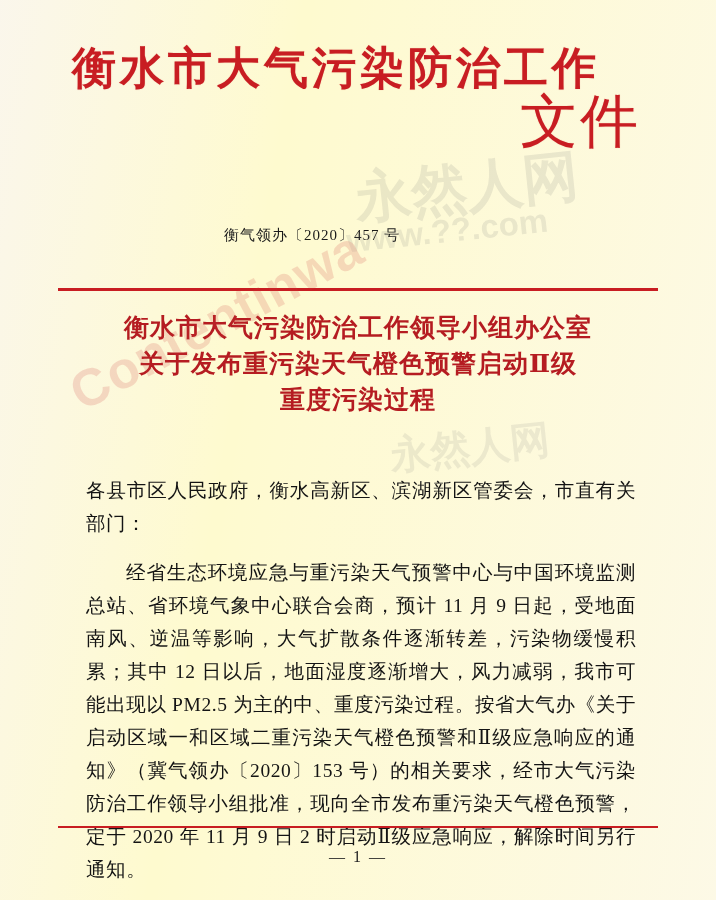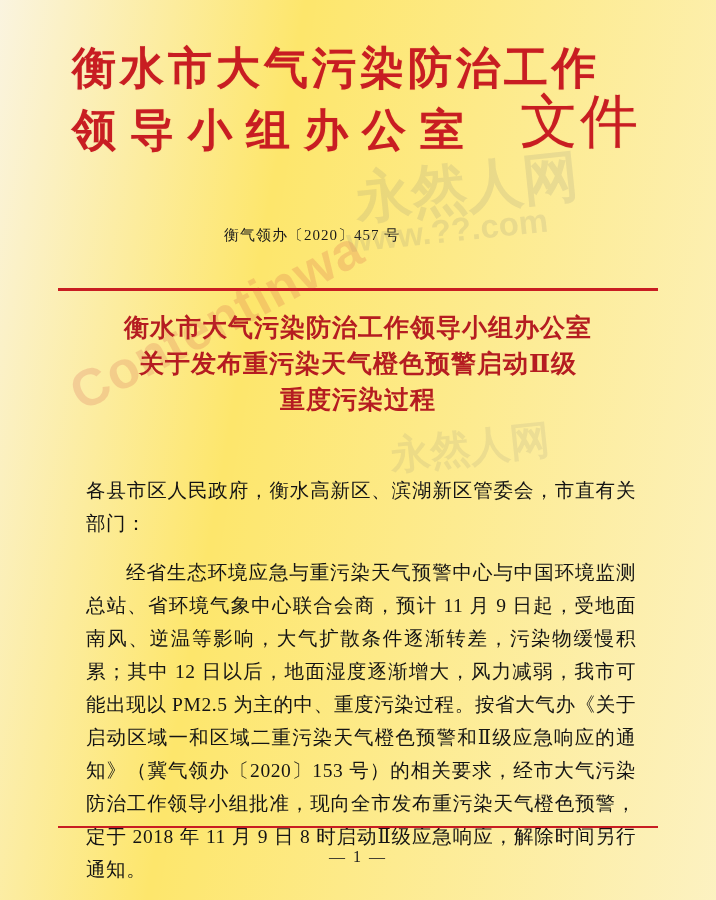--- a/index.html
+++ b/index.html
@@ -11,21 +11,21 @@
     width: 716px;
     height: 900px;
     font-family: "Liberation Serif", "DejaVu Serif", serif;
     position: relative;
     overflow: hidden;
   }
   .page {
     position: relative;
     width: 716px;
     height: 900px;
-    background: #fde047;
+    background: #fef9c3;
     overflow: hidden;
   }
   
   .paper-tint {
     position: absolute;
     inset: 0;
     background:
       linear-gradient(100deg, rgba(250,246,240,0.9) 0%, rgba(255,255,255,0.2) 35%, rgba(252,249,245,0.7) 100%);
     pointer-events: none;
   }
@@ -217,37 +217,36 @@
 </head>
 <body>
 
 <div class="page">
   <div class="paper-tint"></div>
 
   <div class="content">
 
     <div class="masthead">
       <div class="masthead-line l1">衡水市大气污染防治工作</div>
-      <div class="masthead-line l2">领导小组办公室</div>
       <div class="masthead-word">文件</div>
     </div>
 
     <div class="doc-number">衡气领办〔2020〕457 号</div>
 
     <div class="red-rule"></div>
 
     <div class="title-block">
       <div class="title-line">衡水市大气污染防治工作领导小组办公室</div>
       <div class="title-line">关于发布重污染天气橙色预警启动Ⅱ级</div>
       <div class="title-line">重度污染过程</div>
     </div>
 
     <div class="body-block">
       <p class="body-para">各县市区人民政府，衡水高新区、滨湖新区管委会，市直有关部门：</p>
-      <p class="body-para indent">经省生态环境应急与重污染天气预警中心与中国环境监测总站、省环境气象中心联合会商，预计 11 月 9 日起，受地面南风、逆温等影响，大气扩散条件逐渐转差，污染物缓慢积累；其中 12 日以后，地面湿度逐渐增大，风力减弱，我市可能出现以 PM2.5 为主的中、重度污染过程。按省大气办《关于启动区域一和区域二重污染天气橙色预警和Ⅱ级应急响应的通知》（冀气领办〔2020〕153 号）的相关要求，经市大气污染防治工作领导小组批准，现向全市发布重污染天气橙色预警，定于 2018 年 11 月 9 日 8 时启动Ⅱ级应急响应，解除时间另行通知。</p>
+      <p class="body-para indent">经省生态环境应急与重污染天气预警中心与中国环境监测总站、省环境气象中心联合会商，预计 11 月 9 日起，受地面南风、逆温等影响，大气扩散条件逐渐转差，污染物缓慢积累；其中 12 日以后，地面湿度逐渐增大，风力减弱，我市可能出现以 PM2.5 为主的中、重度污染过程。按省大气办《关于启动区域一和区域二重污染天气橙色预警和Ⅱ级应急响应的通知》（冀气领办〔2020〕153 号）的相关要求，经市大气污染防治工作领导小组批准，现向全市发布重污染天气橙色预警，定于 2020 年 11 月 9 日 2 时启动Ⅱ级应急响应，解除时间另行通知。</p>
     </div>
 
     <div class="red-rule-bottom"></div>
 
     <div class="page-number">— 1 —</div>
   </div>
 
   <div class="watermark">
     <div class="wm-text-1">永然人网</div>
     <div class="wm-text-2">www.??.com</div>

